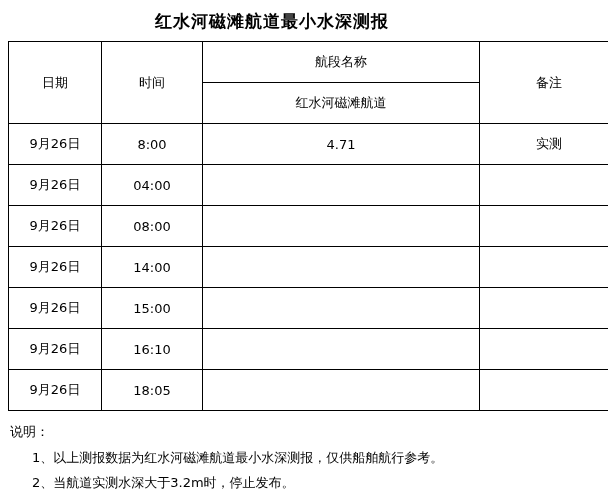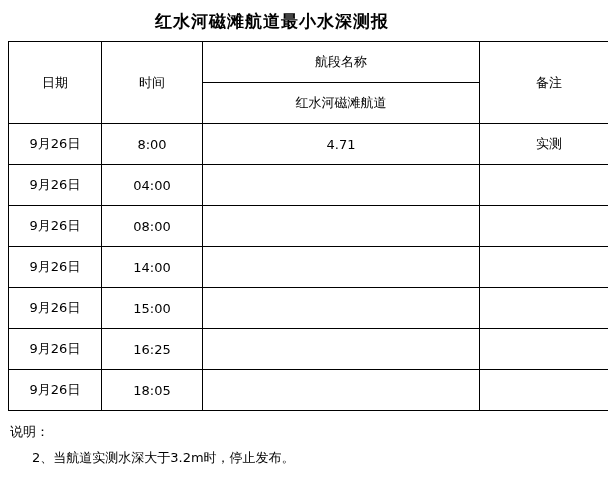--- a/index.html
+++ b/index.html
@@ -115,31 +115,32 @@
         <td class="col-remark"></td>
       </tr>
       <tr>
         <td class="col-date">9月26日</td>
         <td class="col-time">15:00</td>
         <td class="col-section"></td>
         <td class="col-remark"></td>
       </tr>
       <tr>
         <td class="col-date">9月26日</td>
-        <td class="col-time">16:25</td>
+        <td class="col-time">16:10</td>
         <td class="col-section"></td>
         <td class="col-remark"></td>
       </tr>
       <tr>
         <td class="col-date">9月26日</td>
         <td class="col-time">18:05</td>
         <td class="col-section"></td>
         <td class="col-remark"></td>
       </tr>
     </tbody>
   </table>
 
   <div class="notes">
     <div class="note-title">说明：</div>
+    <div class="note-line">1、以上测报数据为红水河磁滩航道最小水深测报，仅供船舶航行参考。</div>
     <div class="note-line">2、当航道实测水深大于3.2m时，停止发布。</div>
   </div>
 
 </div>
 
 </body></html>

